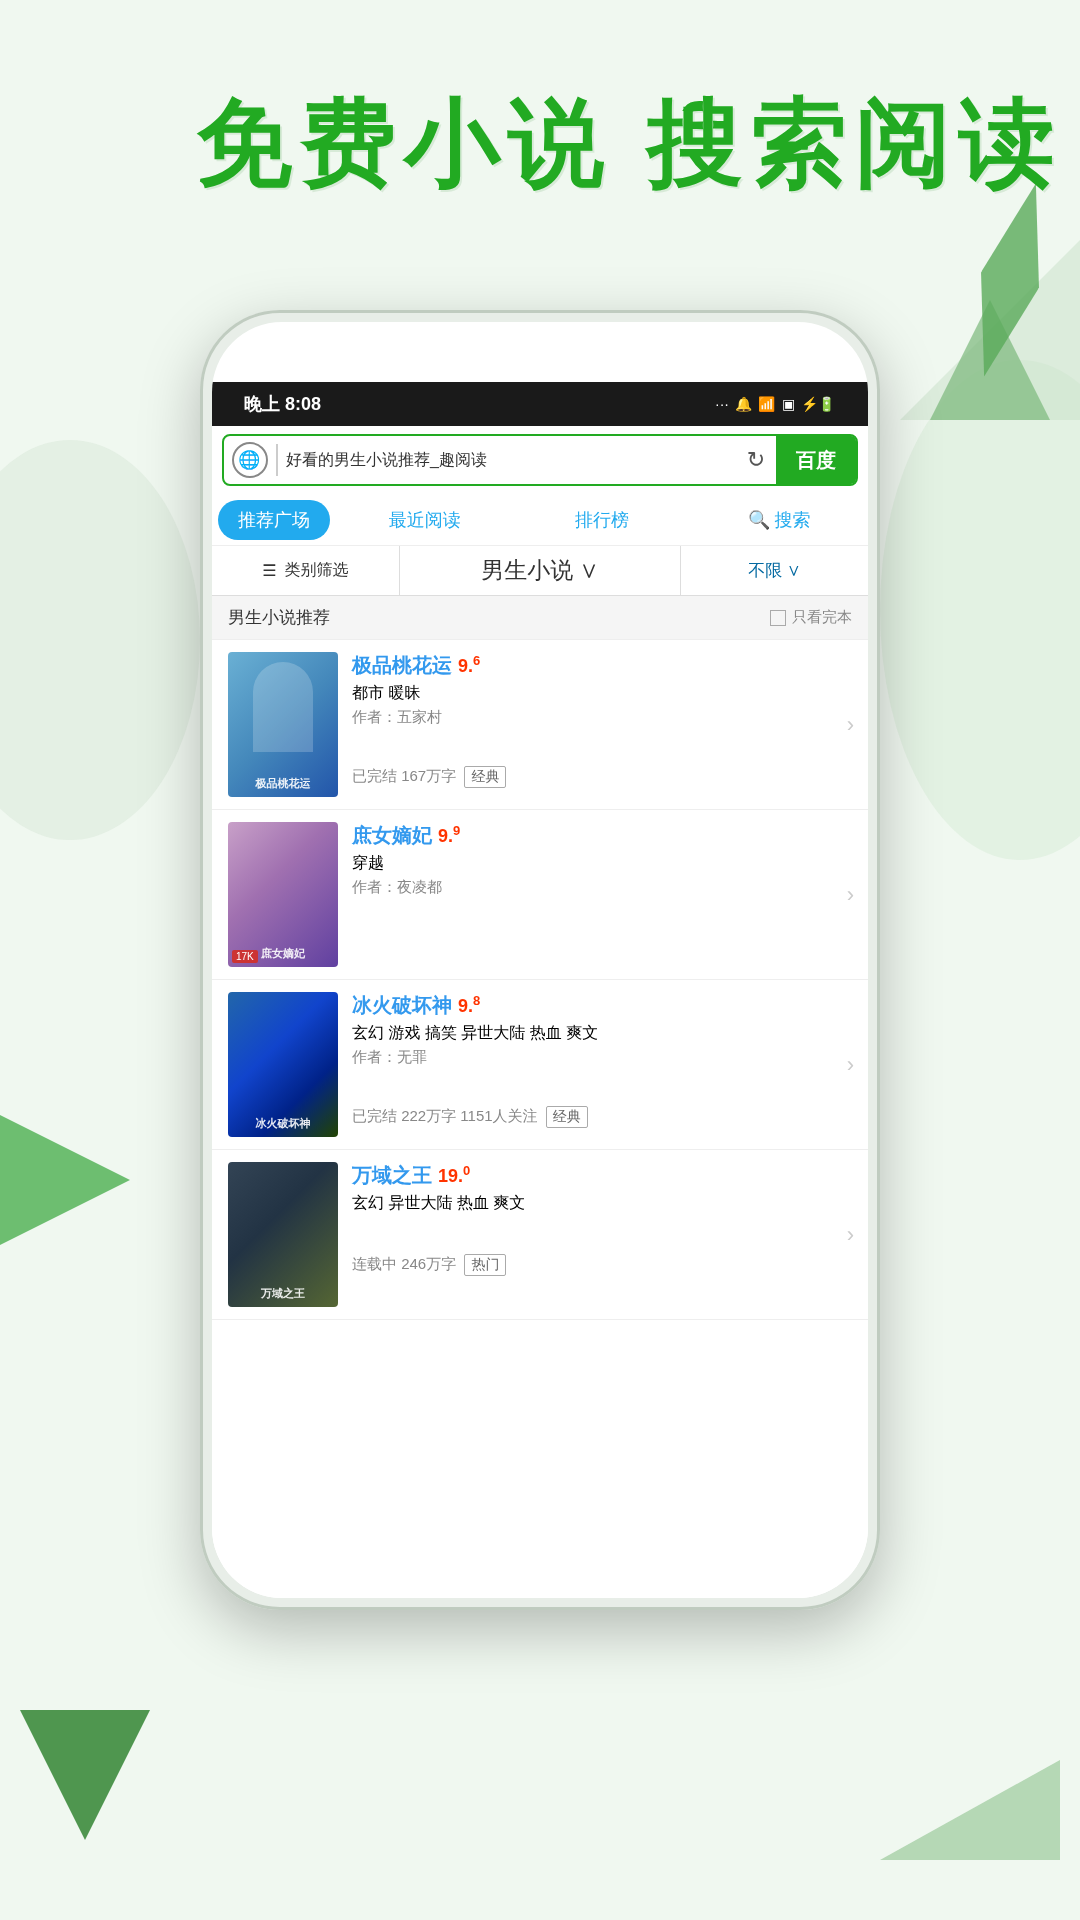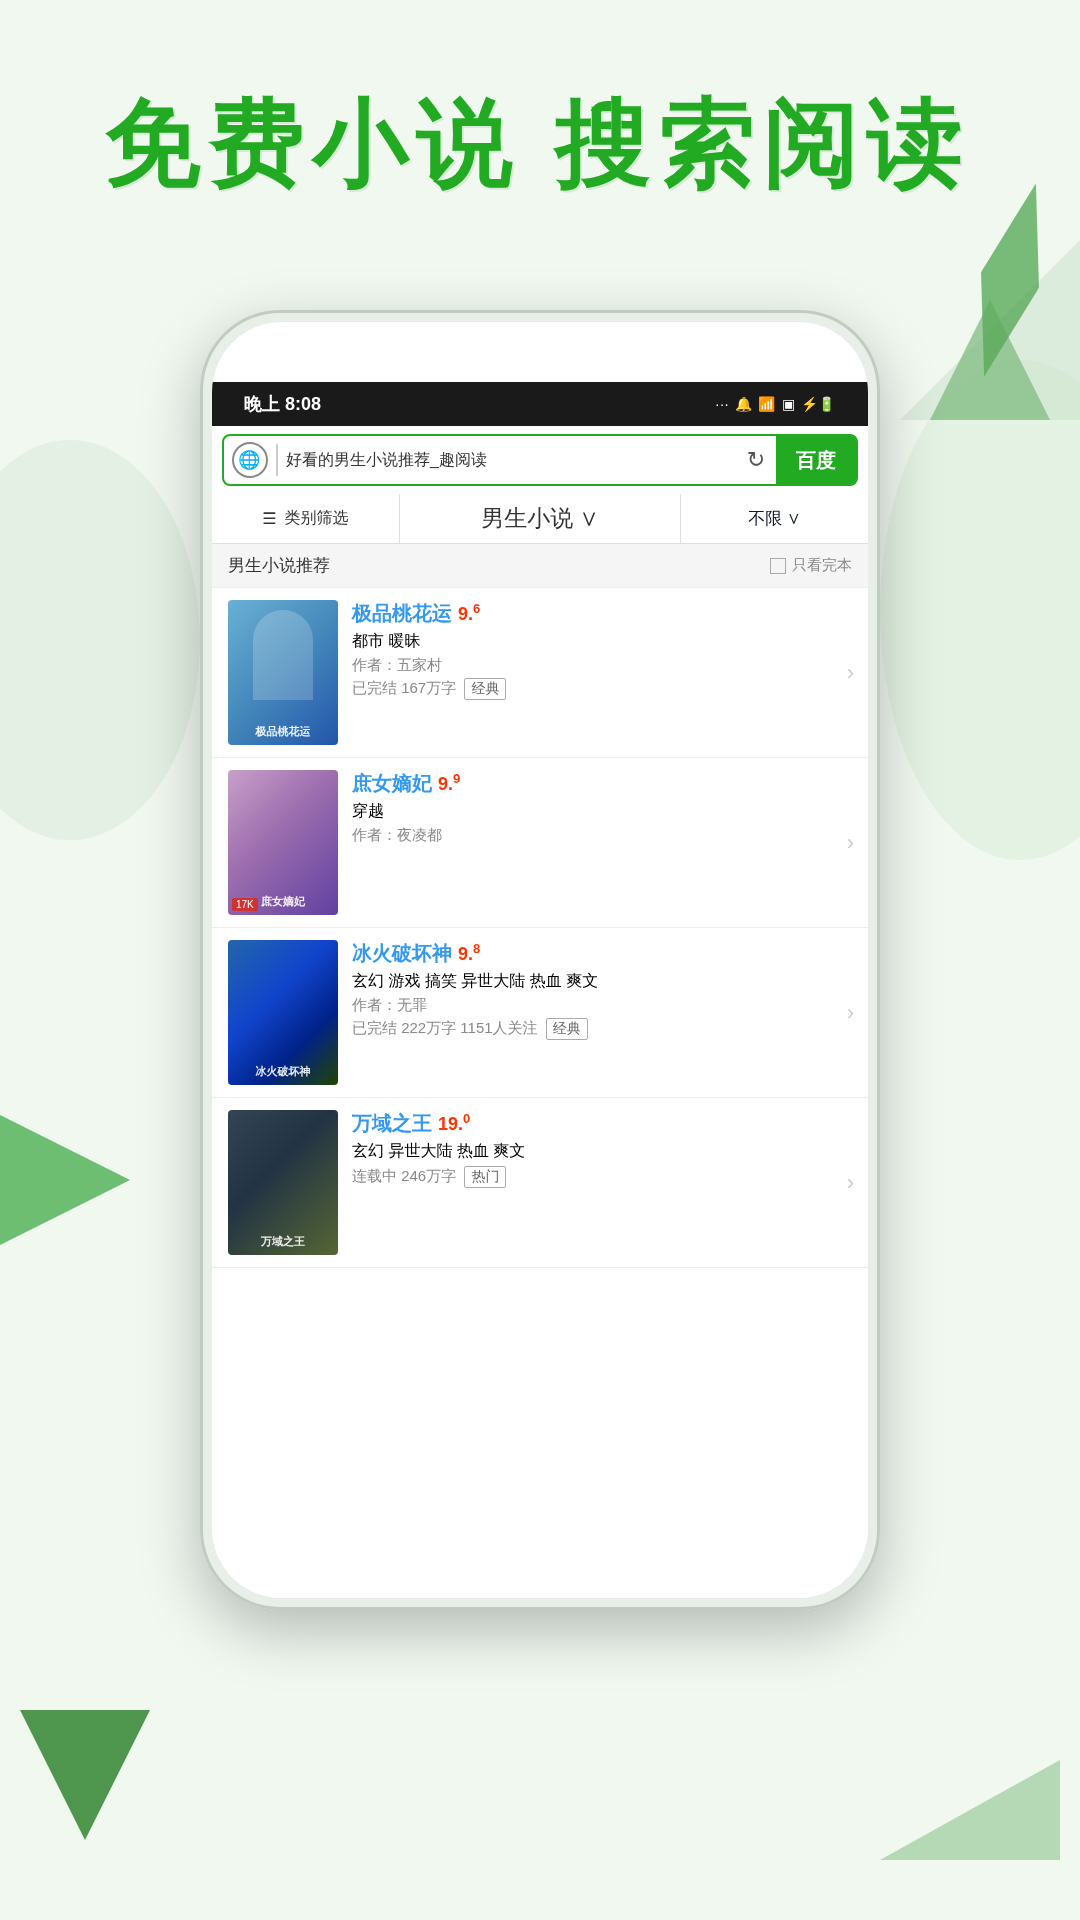--- a/index.html
+++ b/index.html
@@ -84,22 +84,22 @@
       width: 280px; height: 500px;
       background: #d0e8d0;
       border-radius: 50%;
       opacity: 0.4;
     }
 
     
     .header-text {
       position: absolute;
       top: 80px;
-      left: 0; right: 4px;
-      text-align: center;
+      left: 0; right: 17px;
+      text-align: right;
       z-index: 2;
     }
     .header-text h1 {
       font-size: 96px;
       font-weight: 900;
       color: #22aa22;
       letter-spacing: 8px;
       text-shadow: 2px 2px 0 rgba(0,120,0,0.1);
     }
 
@@ -264,21 +264,21 @@
       font-size: 23px;
       color: #333;
       border-right: 1px solid #ddd;
       height: 100%;
     }
     .filter-limit {
       flex: 1;
       display: flex; align-items: center; justify-content: center;
       gap: 4px;
       font-size: 17px;
-      color: #0f172a;
+      color: #0369a1;
       height: 100%;
     }
 
     
     .section-header {
       display: flex;
       align-items: center;
       justify-content: space-between;
       padding: 10px 16px;
       background: #f5f5f5;
@@ -352,20 +352,21 @@
       color: #888;
     }
     .book-tag {
       display: inline-block;
       padding: 1px 6px;
       border: 1px solid #aaa;
       border-radius: 2px;
       font-size: 14px;
       color: #666;
       margin-left: 4px;
+      margin-top: 36px;
     }
     .chevron-right {
       position: absolute;
       right: 14px;
       top: 50%;
       transform: translateY(-50%);
       color: #ccc;
       font-size: 22px;
     }
 
@@ -448,20 +449,37 @@
         </div>
 
         <div class="browser-bar">
           <div class="browser-globe">🌐</div>
           <div class="browser-divider"></div>
           <div class="browser-url">好看的男生小说推荐_趣阅读</div>
           <div class="browser-refresh">↻</div>
           <div class="browser-baidu-btn">百度</div>
         </div>
 
+        <div class="tab-bar">
+          <div class="tab-item active">
+            <span>推荐广场</span>
+          </div>
+          <div class="tab-item">
+            <span>最近阅读</span>
+          </div>
+          <div class="tab-item">
+            <span>排行榜</span>
+          </div>
+          <div class="tab-item">
+            <div class="tab-search">
+              <span style="font-size:18px;">🔍</span>
+              <span>搜索</span>
+            </div>
+          </div>
+        </div>
 
         <div class="filter-bar">
           <div class="filter-category">
             <span style="font-size:16px;">☰</span>
             <span>类别筛选</span>
           </div>
           <div class="filter-gender">
             <span>男生小说 ∨</span>
           </div>
           <div class="filter-limit">

